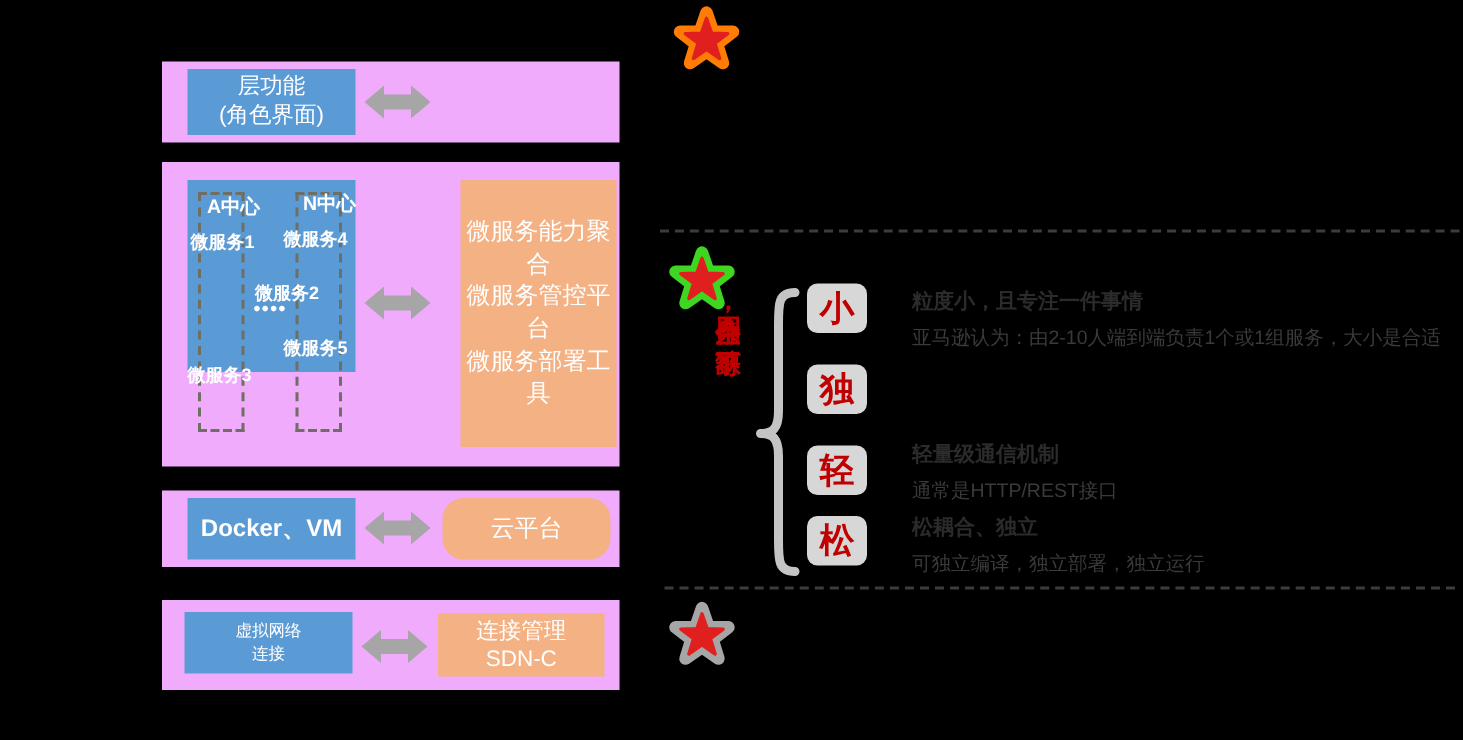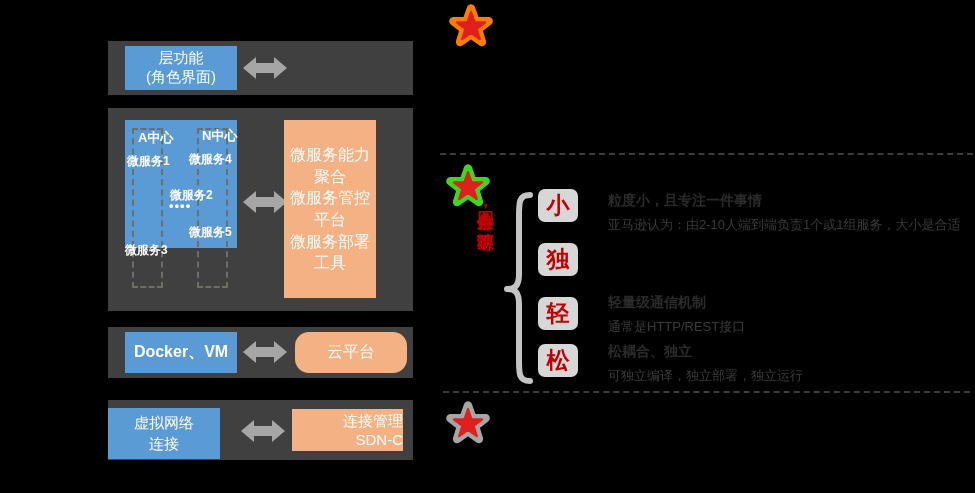--- a/index.html
+++ b/index.html
@@ -1,38 +1,38 @@
 <!DOCTYPE html>
 <html><head>
 <meta charset="utf-8">
 <style>
   html,body{margin:0;padding:0;background:#000;}
   .canvas{position:relative;width:975px;height:493px;background:#000;overflow:hidden;
           font-family:"Liberation Sans","DejaVu Sans",sans-serif;}
 
   
-  .panel{position:absolute;left:108px;width:305px;background:#404040;}
+  .panel{position:absolute;left:108px;width:305px;background:#f0abfc;}
   #p1{top:41px;height:54px;}
   #p2{top:108px;height:203px;}
   #p3{top:327px;height:51px;}
   #p4{top:400px;height:60px;}
 
   .bluebox,.orangebox{position:absolute;color:#fff;display:flex;flex-direction:column;
       align-items:center;justify-content:center;text-align:center;box-sizing:border-box;}
   .bluebox{background:#5b9bd5;}
   .orangebox{background:#f4b183;}
 
   .b1{left:17px;top:5px;width:112px;height:44px;font-size:15px;line-height:1.25;}
   .o1{left:185px;top:5px;width:112px;height:44px;font-size:16px;}
   .b2{left:17px;top:12px;width:112px;height:128px;}
-  .o2{left:176px;top:12px;width:92px;height:178px;font-size:16px;line-height:1.35;}
+  .o2{left:199px;top:12px;width:104px;height:178px;font-size:16px;line-height:1.35;}
   .b3{left:17px;top:5px;width:112px;height:41px;font-size:16px;font-weight:bold;}
   .o3{left:187px;top:5px;width:112px;height:41px;font-size:16px;border-radius:14px;}
-  .b4{left:0;top:8px;width:112px;height:51px;font-size:15px;line-height:1.35;}
-  .o4{left:184px;top:9px;width:111px;height:42px;font-size:15px;line-height:1.3;align-items:flex-end;}
+  .b4{left:15px;top:8px;width:112px;height:41px;font-size:11px;line-height:1.35;}
+  .o4{left:184px;top:9px;width:111px;height:42px;font-size:15px;line-height:1.3;}
 
   .arrow{position:absolute;width:46px;height:26px;}
   .a1{left:134px;top:14px;}
   .a2{left:134px;top:81px;}
   .a3{left:134px;top:12px;}
   .a4{left:132px;top:18px;}
 
   
   .dash{position:absolute;top:8px;width:31px;height:160px;border:2px dashed #6e6e64;box-sizing:border-box;}
   .dashL{left:7px;} .dashR{left:72px;}

